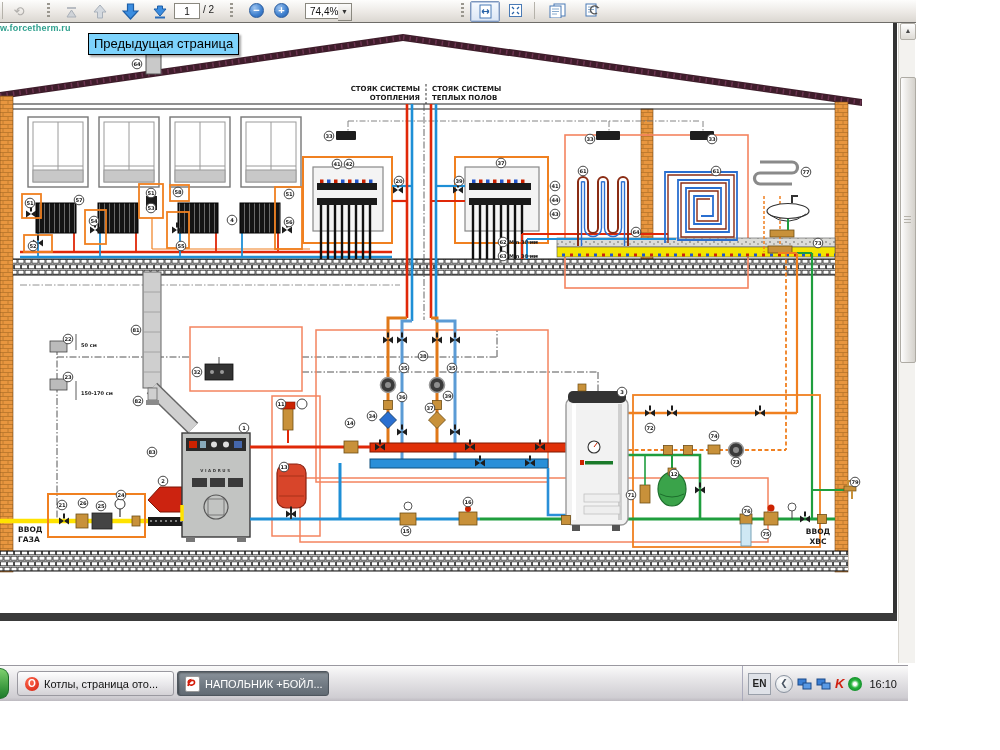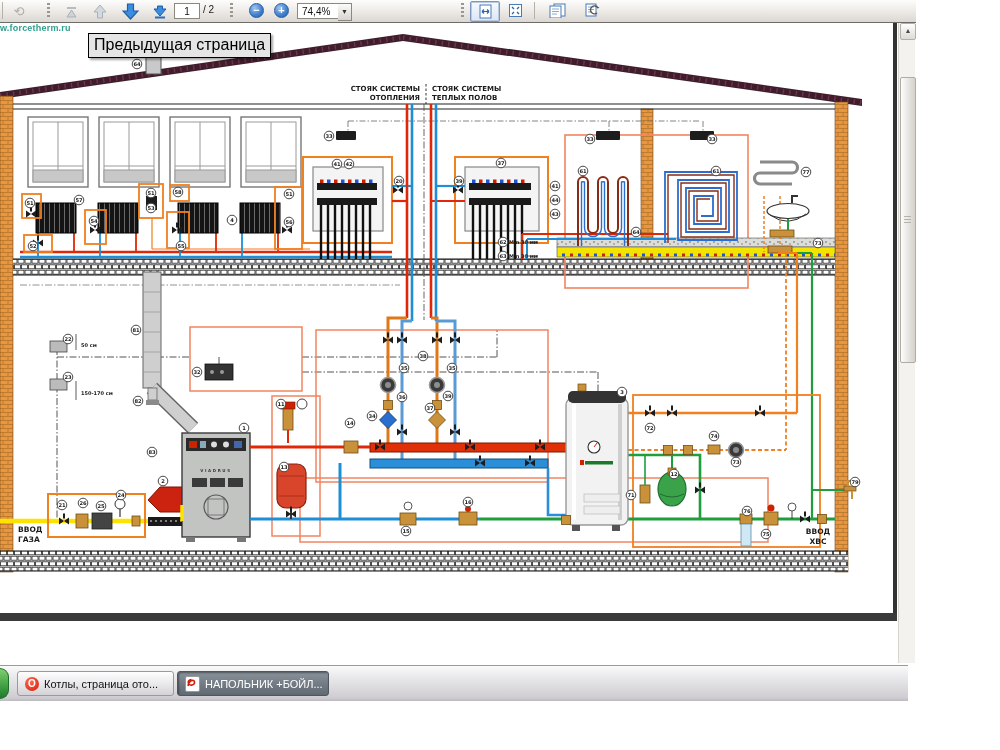--- a/index.html
+++ b/index.html
@@ -10,33 +10,33 @@
     background:linear-gradient(#fdfdfc,#ece9e5 55%,#dbd7d1);
     border-bottom:1px solid #6e6c68;}
   .tb{position:absolute;top:1px;height:19px;display:flex;align-items:center;justify-content:center;}
   .tbbtn{border:1px solid transparent;border-radius:2px;}
   .grip{position:absolute;top:3px;width:3px;height:15px;
     background:repeating-linear-gradient(#9a978f 0 2px,transparent 2px 4px);}
   .sep{position:absolute;top:2px;width:1px;height:17px;background:#b5b2aa;}
   .pagebox,.zoombox{position:absolute;top:3px;height:14px;background:#fff;
     border:1px solid #8a887f;font-size:10px;color:#111;display:flex;align-items:center;}
   .pagebox{justify-content:center;}
-  .zoombox{justify-content:flex-start;padding-left:4px;}
+  .zoombox{justify-content:flex-start;padding-left:4px;margin-left:8px;}
   .lbl{position:absolute;top:4px;font-size:10px;color:#222;}
   .circbtn{position:absolute;top:3px;width:15px;height:15px;border-radius:50%;
     background:radial-gradient(circle at 35% 30%,#9ec4ef,#3d7fce 60%,#2a5fa8);
     color:#fff;font-size:11px;line-height:13px;text-align:center;font-weight:bold;
     border:1px solid #2a5c9e;box-sizing:border-box;}
   .zdrop{position:absolute;top:3px;width:13px;height:16px;border:1px solid #8a887f;border-left:none;
     background:linear-gradient(#fbfbfa,#d8d4ce);font-size:7px;color:#333;text-align:center;line-height:15px;}
   .fitbtn{position:absolute;top:1px;height:19px;display:flex;align-items:center;justify-content:center;}
   .selected{border:1px solid #7c96bd;background:linear-gradient(#f6faff,#dbe6f5);border-radius:2px;box-shadow:0 0 0 1px #b9c9e2 inset;}
   
-  .tooltip{position:absolute;left:88px;top:33px;z-index:9;background:#e5e5e5;
-    border:1px solid #000;padding:2px 5px 3px 5px;font-size:16px;color:#000;
+  .tooltip{position:absolute;left:88px;top:33px;z-index:9;background:#7dd3fc;
+    border:1px solid #000;padding:2px 5px 3px 5px;font-size:13px;color:#000;
     box-shadow:2px 2px 2px rgba(0,0,0,.35);white-space:nowrap;}
   .sitelink{position:absolute;left:0px;top:23px;z-index:4;font-size:9px;font-weight:bold;
     color:#2fa08e;letter-spacing:.2px;}
   
   .vscroll{position:absolute;left:898px;top:23px;width:16px;height:640px;z-index:5;
     background:#f3f2ef;border-left:1px solid #d8d5cf;}
   .vs-up{position:absolute;left:1px;top:0;width:14px;height:15px;
     background:linear-gradient(#fefefe,#dedbd5);border:1px solid #b2afa8;border-radius:2px;
     font-size:7px;color:#4a4a4a;text-align:center;line-height:14px;}
   .vs-thumb{position:absolute;left:1px;top:54px;width:14px;height:284px;
@@ -794,13 +794,28 @@
     <span>Котлы, страница ото...</span>
   </div>
   <div class="taskbtn active" style="left:177px;width:152px;">
     <span class="pdficon">
       <svg width="11" height="12" style="position:absolute;left:0;top:0;">
           <path d="M2,9 C3,3 8,2 8.5,5 C9,8 4,9.5 2.5,6.5 C1.5,4.5 3,2.5 5.5,2.5" fill="none" stroke="#d41c0a" stroke-width="1.6"></path>
         </svg>
     </span>
     <span>НАПОЛЬНИК +БОЙЛ...</span>
   </div>
+  <div class="tray">
+    <span class="enbox">EN</span>
+    <span class="chev">❮</span>
+    <svg width="15" height="14">
+        <rect x="1" y="2" width="8" height="6" fill="#3a7fd5" stroke="#1a4a8a"></rect>
+        <rect x="6" y="6" width="8" height="6" fill="#5a9ae5" stroke="#1a4a8a"></rect>
+      </svg>
+    <svg width="15" height="14">
+        <rect x="1" y="2" width="8" height="6" fill="#3a7fd5" stroke="#1a4a8a"></rect>
+        <rect x="6" y="6" width="8" height="6" fill="#5a9ae5" stroke="#1a4a8a"></rect>
+      </svg>
+    <span style="color:#d02010;font-weight:bold;font-size:13px;font-style:italic;">K</span>
+    <span style="width:14px;height:14px;border-radius:50%;background:radial-gradient(circle,#fff 15%,#2ab53f 40%,#0f8a28 75%,#0a6a1e);display:inline-block;"></span>
+    <span class="clock">16:10</span>
+  </div>
 </div>
 
 </body></html>

